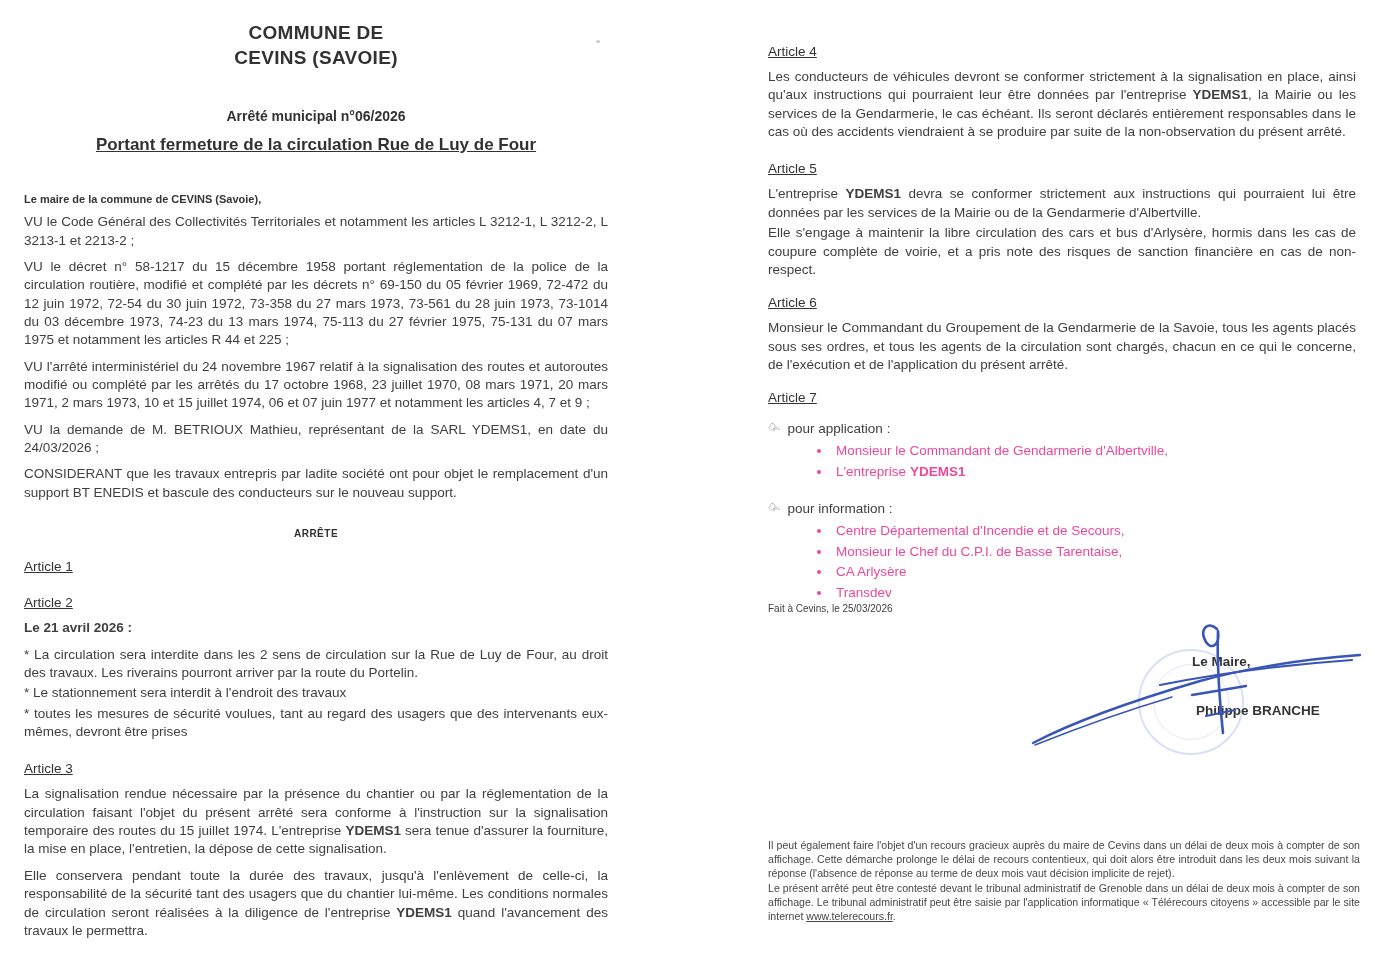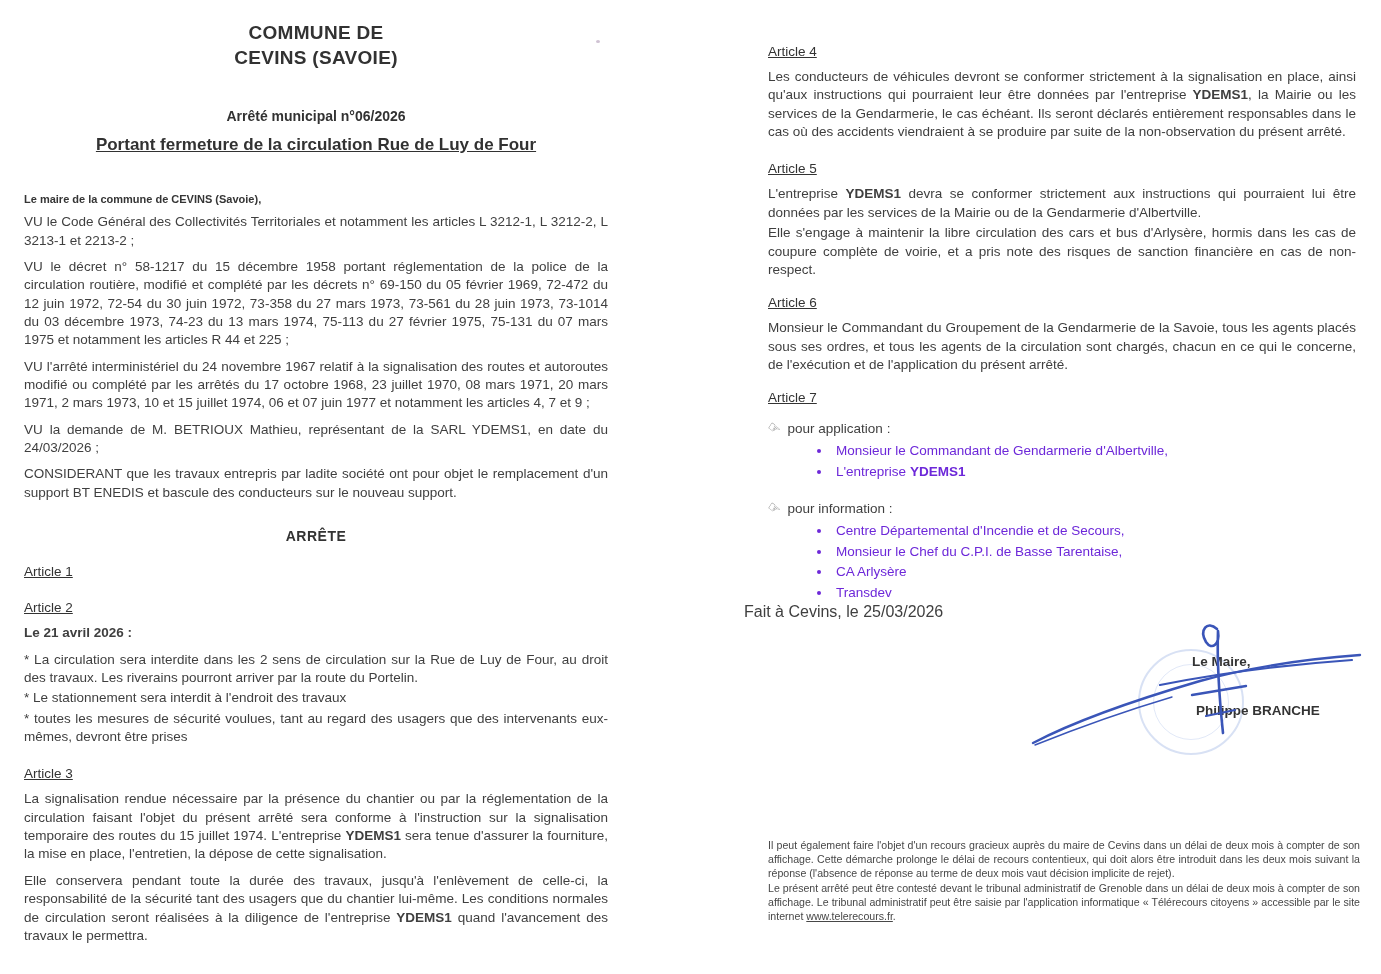--- a/index.html
+++ b/index.html
@@ -15,29 +15,29 @@
   .doc-head{text-align:center;color:#323232}
   .org{font-size:19px;font-weight:bold;line-height:1.32;letter-spacing:.3px;white-space:pre-line}
   .title{font-size:14px;font-weight:bold;margin-top:38px}
   .subtitle{font-size:17px;font-weight:bold;text-decoration:underline;margin-top:11px}
 
   .mayor{font-weight:bold;margin-top:38px;font-size:11px;color:#353535}
   p.body{font-size:13.5px;line-height:1.36;text-align:justify;margin:8px 0 0;color:#3f3f3f}
   p.tight{margin-top:2px}
   .art-title{display:inline-block;font-size:13.5px;font-weight:normal;text-decoration:underline;margin-top:20px;color:#333}
   .art-block{margin:0}
-  .arrete{text-align:center;font-weight:bold;font-size:14px;margin-top:26px;letter-spacing:.5px;color:#333}
+  .arrete{text-align:center;font-weight:bold;font-size:10px;margin-top:26px;letter-spacing:.5px;color:#333}
   .lead-bold{font-weight:bold;color:#353535}
 
   .pointer-line{margin-top:14px;font-size:13.5px}
   .pointer{display:inline-block;transform:rotate(38deg);font-size:14px;margin-right:7px;color:#4a4a4a}
-  ul.recips{margin:5px 0 0 48px;padding-left:16px;font-size:13.5px;line-height:1.52;color:#6d28d9}
+  ul.recips{margin:5px 0 0 48px;padding-left:16px;font-size:13.5px;line-height:1.52;color:#ec4899}
   ul.recips li{padding-left:4px}
 
-  .fait{position:absolute;left:744px;top:603px;font-size:16px;color:#3f3f3f}
+  .fait{position:absolute;left:768px;top:603px;font-size:10px;color:#3f3f3f}
 
   .sig-area{position:absolute;left:1020px;top:615px;width:350px;height:155px}
   .sig-role{position:absolute;left:172px;top:39px;font-weight:bold;font-size:13.5px;color:#333}
   .sig-name{position:absolute;left:176px;top:88px;font-weight:bold;font-size:13.5px;color:#333}
   .stamp{position:absolute;left:118px;top:34px;width:102px;height:102px;border:2px solid rgba(104,138,214,.26);border-radius:50%}
   .stamp::after{content:"";position:absolute;inset:13px;border:1px solid rgba(104,138,214,.20);border-radius:50%}
   .sig-svg{position:absolute;left:0;top:0}
 
   .footer{position:absolute;left:768px;top:838px;width:592px;font-size:10.6px;line-height:1.34;text-align:justify;color:#474747}
   .footer p{margin:0}

